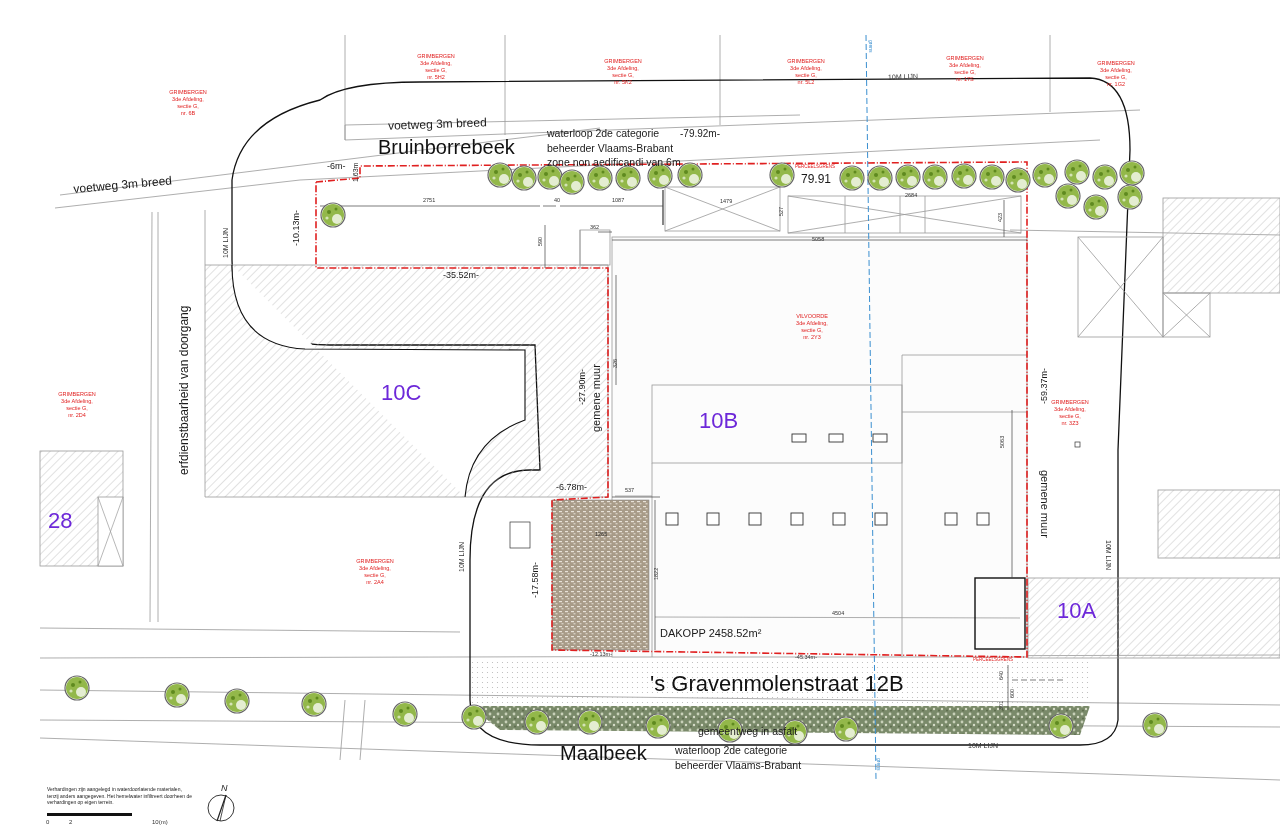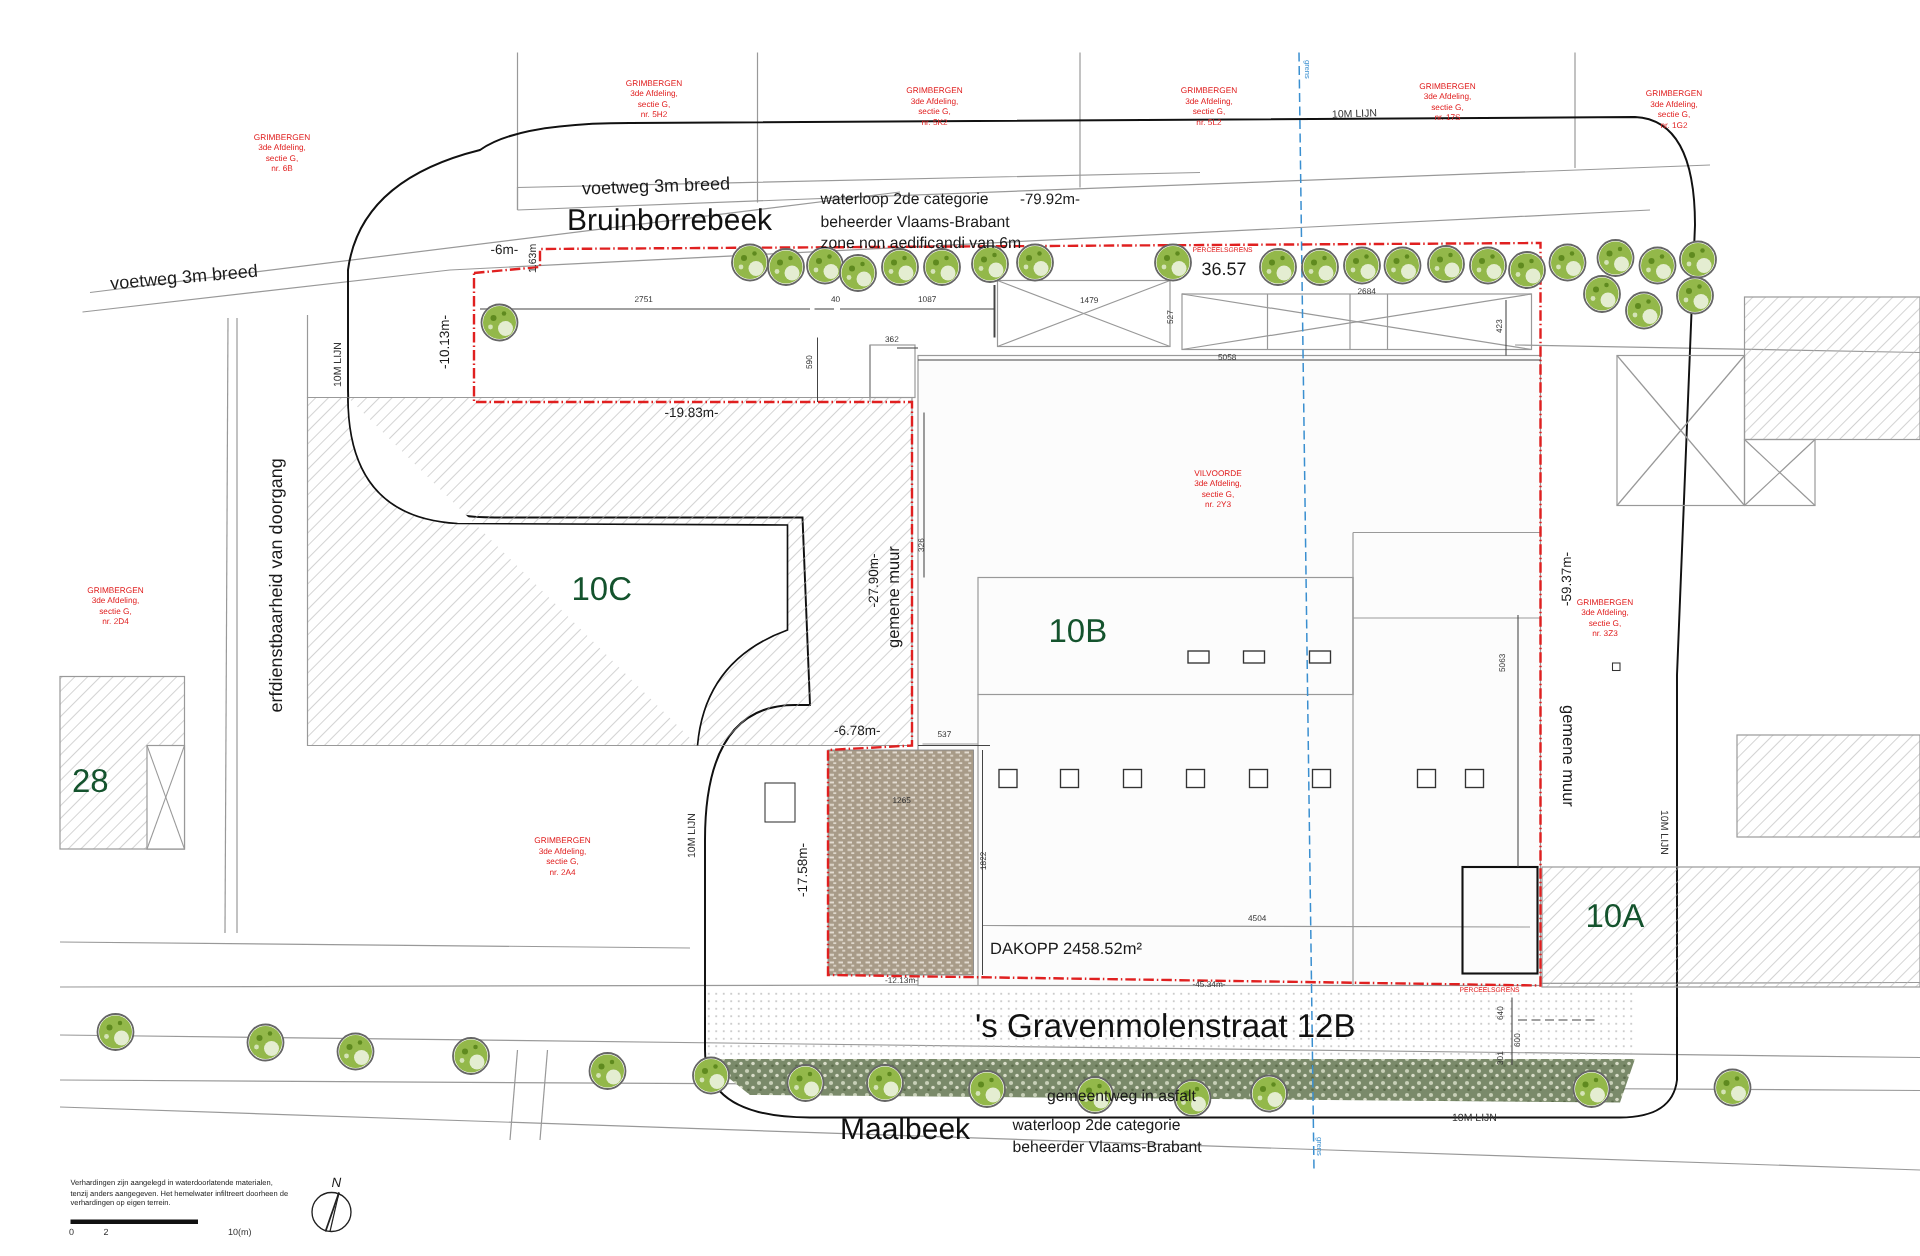--- a/index.html
+++ b/index.html
@@ -1,20 +1,20 @@
 <!DOCTYPE html>
 <html><head>
 <meta charset="utf-8">
 <style>
   html, body { margin:0; padding:0; background:#ffffff; }
   body { width:1280px; height:837px; overflow:hidden; position:relative; font-family:"Liberation Sans", sans-serif; }
   #plan { position:absolute; left:0; top:0; width:1280px; height:837px; }
   .lbl { position:absolute; white-space:nowrap; color:#1a1a1a; line-height:1; }
   .parcel { position:absolute; color:#e02020; font-size:5.5px; line-height:7px; text-align:center; white-space:pre-line; }
-  .bld { font-size:22px; color:#14532d; }
+  .bld { font-size:22px; color:#6d28d9; }
   .street { font-size:22px; color:#111; }
   .creek { font-size:20px; color:#111; }
   .note { font-size:10.5px; color:#1a1a1a; }
   .dim { font-size:9px; color:#1a1a1a; }
   .tiny { font-size:5.5px; color:#333; }
   .legend-text { position:absolute; font-size:5px; line-height:6.5px; color:#222; white-space:pre-line; }
 </style>
 </head>
 <body>
 
@@ -252,21 +252,21 @@
 <div class="lbl bld" style="left:381px;top:382px;">10C</div>
 <div class="lbl bld" style="left:699px;top:410px;">10B</div>
 <div class="lbl bld" style="left:1057px;top:600px;">10A</div>
 <div class="lbl bld" style="left:48px;top:510px;text-align:right;">28</div>
 
 <div class="lbl creek" style="left:378px;top:137px;">Bruinborrebeek</div>
 <div class="lbl note" style="left:547px;top:128px;">waterloop 2de categorie</div>
 <div class="lbl note" style="left:547px;top:143px;">beheerder Vlaams-Brabant</div>
 <div class="lbl note" style="left:547px;top:157px;">zone non aedificandi van 6m</div>
 <div class="lbl dim" style="left:680px;top:129px;font-size:10px;">-79.92m-</div>
-<div class="lbl" style="left:801px;top:173px;font-size:12px;">36.57</div>
+<div class="lbl" style="left:801px;top:173px;font-size:12px;">79.91</div>
 
 <div class="lbl creek" style="left:560px;top:743px;">Maalbeek</div>
 <div class="lbl note" style="left:675px;top:745px;">waterloop 2de categorie</div>
 <div class="lbl note" style="left:675px;top:760px;">beheerder Vlaams-Brabant</div>
 
 <div class="lbl street" style="left:650px;top:673px;">'s Gravenmolenstraat 12B</div>
 <div class="lbl note" style="left:698px;top:695px;margin-top:31px;">gemeentweg in asfalt</div>
 <div class="lbl" style="left:388px;top:118px;font-size:12px;transform:rotate(-2deg);">voetweg 3m breed</div>
 <div class="lbl" style="left:74px;top:183px;font-size:12px;transform:rotate(-5deg);transform-origin:left bottom;">voetweg 3m breed</div>
 <div class="lbl" style="left:178px;top:475px;font-size:12px;transform:rotate(-90deg);transform-origin:left top;">erfdienstbaarheid van doorgang</div>
@@ -276,21 +276,21 @@
 <div class="lbl tiny" style="left:458px;top:572px;font-size:7px;transform:rotate(-90deg);transform-origin:left top;">10M LIJN</div>
 <div class="lbl tiny" style="left:1112px;top:540px;font-size:7px;transform:rotate(90deg);transform-origin:left top;">10M LIJN</div>
 <div class="lbl tiny" style="left:968px;top:742px;font-size:7px;">10M LIJN</div>
 
 <div class="lbl" style="left:591px;top:432px;font-size:11px;transform:rotate(-90deg);transform-origin:left top;">gemene muur</div>
 <div class="lbl" style="left:1050px;top:470px;font-size:11px;transform:rotate(90deg);transform-origin:left top;">gemene muur</div>
 
 <div class="lbl dim" style="left:292px;top:246px;transform:rotate(-90deg);transform-origin:left top;">-10.13m-</div>
 <div class="lbl dim" style="left:327px;top:162px;text-align:center;">-6m-</div>
 <div class="lbl dim" style="left:352px;top:182px;font-size:7px;transform:rotate(-90deg);transform-origin:left top;">1.63m</div>
-<div class="lbl dim" style="left:443px;top:271px;">-19.83m-</div>
+<div class="lbl dim" style="left:443px;top:271px;">-35.52m-</div>
 <div class="lbl dim" style="left:578px;top:405px;transform:rotate(-90deg);transform-origin:left top;">-27.90m-</div>
 <div class="lbl dim" style="left:556px;top:483px;">-6.78m-</div>
 <div class="lbl dim" style="left:531px;top:598px;transform:rotate(-90deg);transform-origin:left top;">-17.58m-</div>
 <div class="lbl tiny" style="left:590px;top:652px;">-12.13m-</div>
 <div class="lbl tiny" style="left:795px;top:655px;">-45.34m-</div>
 <div class="lbl dim" style="left:1040px;top:404px;transform:rotate(-90deg);transform-origin:left top;">-59.37m-</div>
 
 <div class="lbl tiny" style="left:423px;top:198px;">2751</div>
 <div class="lbl tiny" style="left:554px;top:198px;">40</div>
 <div class="lbl tiny" style="left:612px;top:198px;">1087</div>

